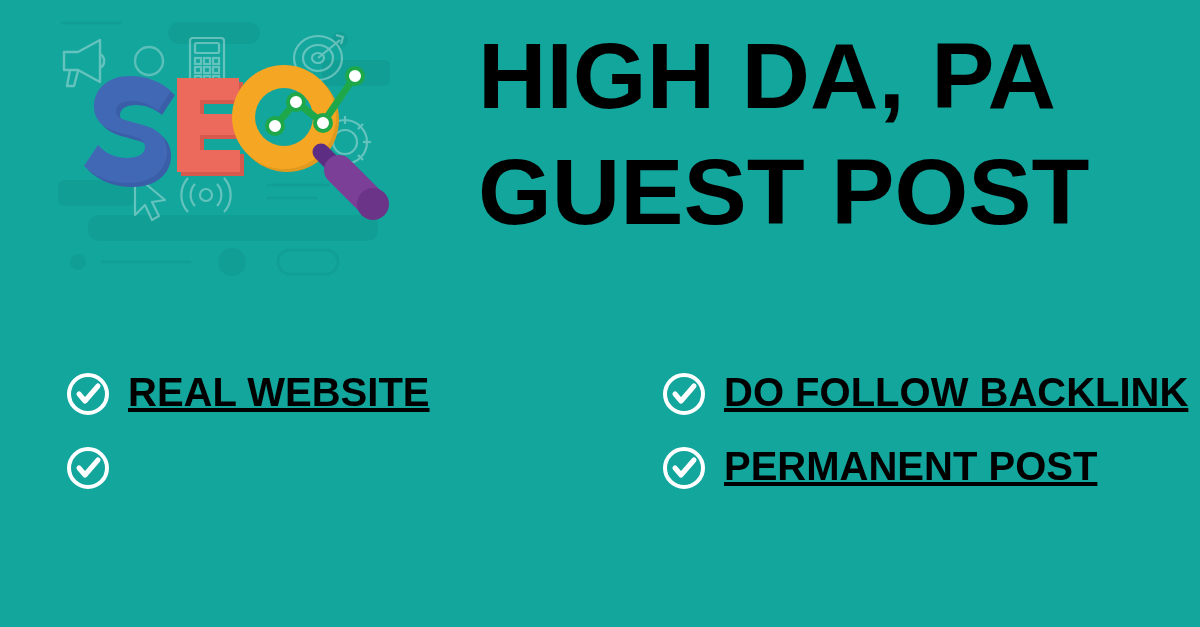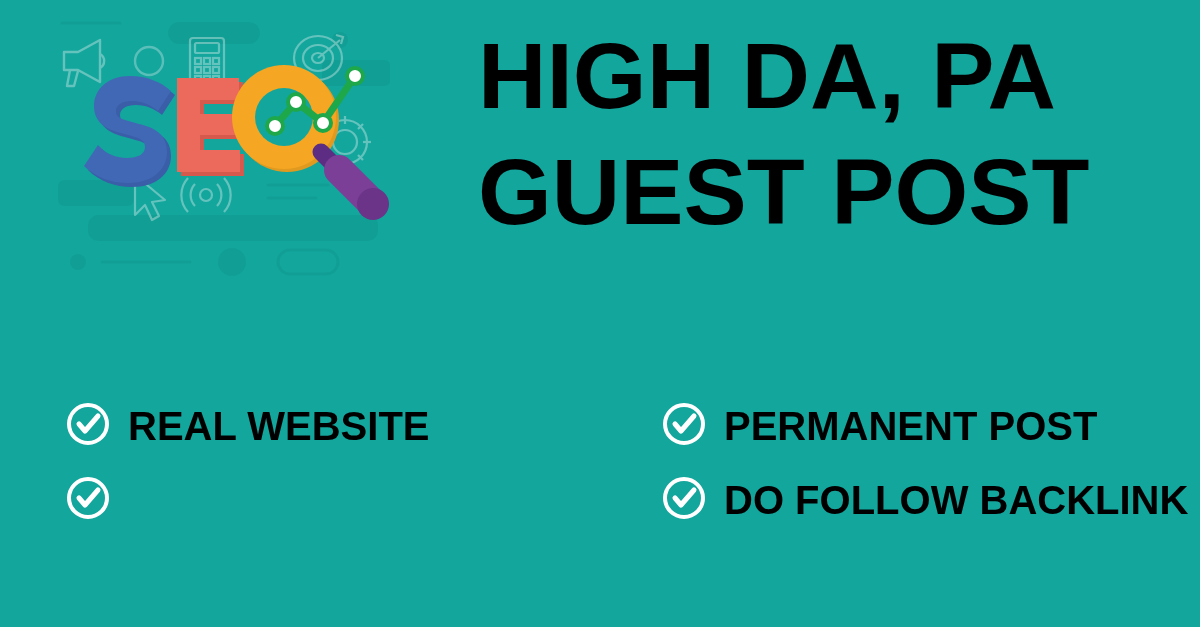--- a/index.html
+++ b/index.html
@@ -66,22 +66,23 @@
   }
   .feature-col {
     position: absolute;
     top: 0;
   }
   .feature-col.left  { left: 66px;  }
   .feature-col.right { left: 662px; }
 
   .feature-item {
     display: flex;
-    align-items: flex-end;
+    align-items: flex-start;
     height: 74px;
+    text-decoration: underline;
   }
   .check-icon {
     flex: 0 0 auto;
     width: 44px;
     height: 44px;
     margin-right: 18px;
   }
   .check-icon svg { display:block; width:44px; height:44px; }
 
   .feature-label {
@@ -243,31 +244,31 @@
 
     <div class="feature-col right">
 
       <div class="feature-item">
         <span class="check-icon">
           <svg viewBox="0 0 44 44" xmlns="http://www.w3.org/2000/svg">
             <circle cx="22" cy="22" r="19" fill="none" stroke="#FFFFFF" stroke-width="4"></circle>
             <polyline points="13,22 19,29 32,14" fill="none" stroke="#FFFFFF" stroke-width="5" stroke-linecap="round" stroke-linejoin="round"></polyline>
           </svg>
         </span>
+        <span class="feature-label">DO FOLLOW BACKLINK</span>
+      </div>
+
+      <div class="feature-item">
+        <span class="check-icon">
+          <svg viewBox="0 0 44 44" xmlns="http://www.w3.org/2000/svg">
+            <circle cx="22" cy="22" r="19" fill="none" stroke="#FFFFFF" stroke-width="4"></circle>
+            <polyline points="13,22 19,29 32,14" fill="none" stroke="#FFFFFF" stroke-width="5" stroke-linecap="round" stroke-linejoin="round"></polyline>
+          </svg>
+        </span>
         <span class="feature-label">PERMANENT POST</span>
       </div>
 
-      <div class="feature-item">
-        <span class="check-icon">
-          <svg viewBox="0 0 44 44" xmlns="http://www.w3.org/2000/svg">
-            <circle cx="22" cy="22" r="19" fill="none" stroke="#FFFFFF" stroke-width="4"></circle>
-            <polyline points="13,22 19,29 32,14" fill="none" stroke="#FFFFFF" stroke-width="5" stroke-linecap="round" stroke-linejoin="round"></polyline>
-          </svg>
-        </span>
-        <span class="feature-label">DO FOLLOW BACKLINK</span>
-      </div>
-
 
     </div>
 
   </div>
 
 </div>
 
 </body></html>

